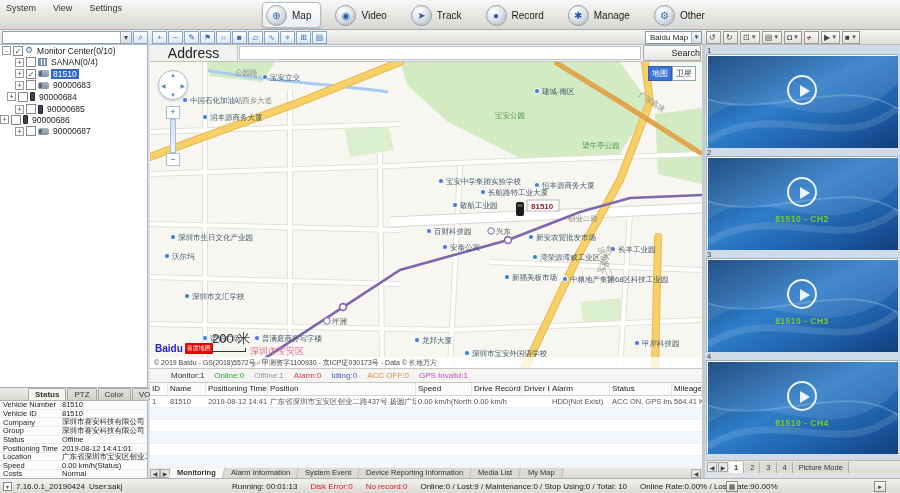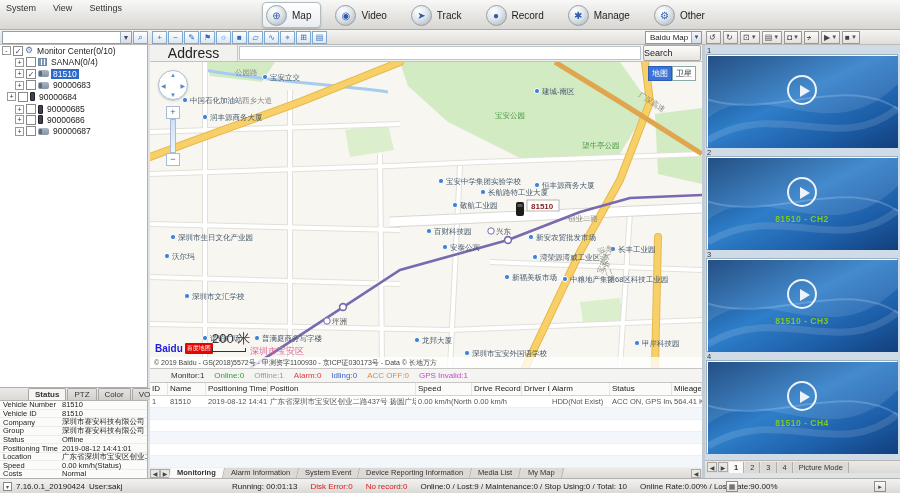--- a/index.html
+++ b/index.html
@@ -61,21 +61,21 @@
 #left-status span{font-size:8px;color:#222}
 #status-bar{position:absolute;left:150px;top:478px;width:750px;height:15px;background:linear-gradient(#f2f2f0,#dbd9d5);border-top:1px solid #b0b0ac;display:flex;align-items:center;gap:13px;padding-left:82px}
 #status-bar span{font-size:8px;color:#222;white-space:nowrap}
 #status-bar .red{color:#d02020}
 .mini-btn{position:absolute;top:2px;width:12px;height:11px;border:1px solid #908e8a;background:linear-gradient(#fcfcfb,#e0ded9);font-size:7px;line-height:10px;text-align:center;color:#444}
 
 
 #address-bar{position:absolute;left:150px;top:45px;width:552px;height:17px;background:#f1f1ef;border-bottom:1px solid #c4c2be;display:flex}
 #address-label{width:88px;border-right:1px solid #c8c6c2;text-align:center;line-height:16px;font-size:14px;color:#222}
 #address-input{flex:1;background:#fff;border:1px solid #b8c4d0;margin:1px;height:14px}
-#search-btn{width:58px;text-align:left;line-height:15px;font-size:9px;background:linear-gradient(#fcfcfb,#e6e4e0);border:1px solid #a8a6a2;margin:0 1px;border-radius:2px}
+#search-btn{width:58px;text-align:right;line-height:15px;font-size:9px;background:linear-gradient(#fcfcfb,#e6e4e0);border:1px solid #a8a6a2;margin:0 1px;border-radius:2px}
 #map-wrap{position:absolute;left:150px;top:62px;width:552px;height:306px;overflow:hidden;background:#f7f6f1}
 #map-svg{position:absolute;left:0;top:0}
 .maplbl-poi{font-size:7.5px;fill:#45586c}
 .maplbl-road{font-size:7.5px;fill:#8b8b85}
 .maplbl-park{font-size:7.5px;fill:#4f9a4a}
 .maplbl-station{font-size:7.5px;fill:#555}
 .maplbl-district{font-size:9px;fill:#e06a9a}
 #map-type{position:absolute;right:6px;top:4px;display:flex}
 .mt-btn{width:24px;height:15px;font-size:8px;line-height:14px;text-align:center;border:1px solid #8aa;background:#fff;color:#333}
 .mt-btn.active{background:#3b74d8;color:#fff;border-color:#2c5cb8}
@@ -249,21 +249,21 @@
         <span class="cbx"></span>
         <span class="ic ic-device"></span>
         <span class="tree-lbl">90000684</span>
       </div>
       <div class="tree-row" style="padding-left: 15px; align-items: flex-end;">
         <span class="expander">+</span>
         <span class="cbx"></span>
         <span class="ic ic-device"></span>
         <span class="tree-lbl">90000685</span>
       </div>
-      <div class="tree-row" style="padding-left: 15px;">
+      <div class="tree-row" style="">
         <span class="expander">+</span>
         <span class="cbx"></span>
         <span class="ic ic-device"></span>
         <span class="tree-lbl">90000686</span>
       </div>
       <div class="tree-row" style="padding-left: 15px;">
         <span class="expander">+</span>
         <span class="cbx"></span>
         <span class="ic ic-truck"></span>
         <span class="tree-lbl">90000687</span>

